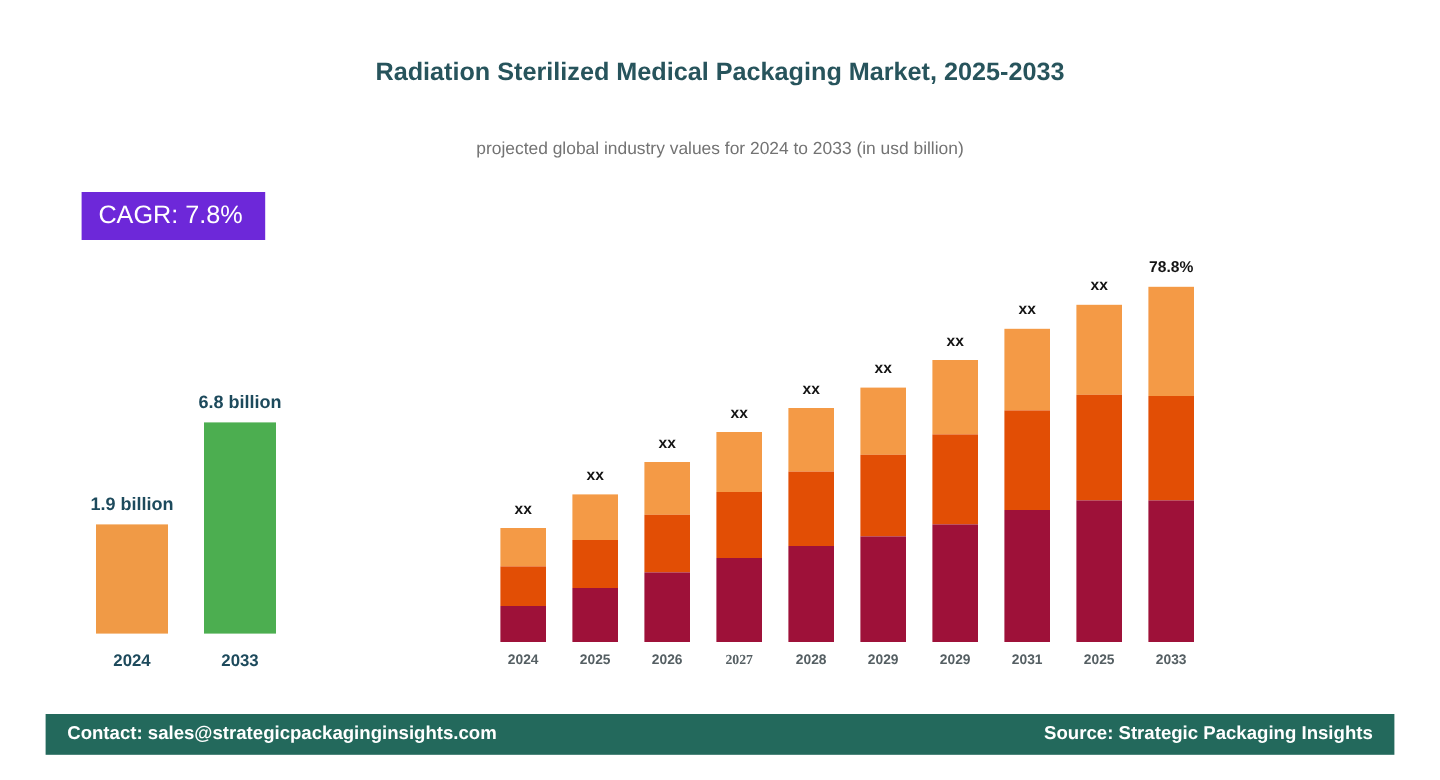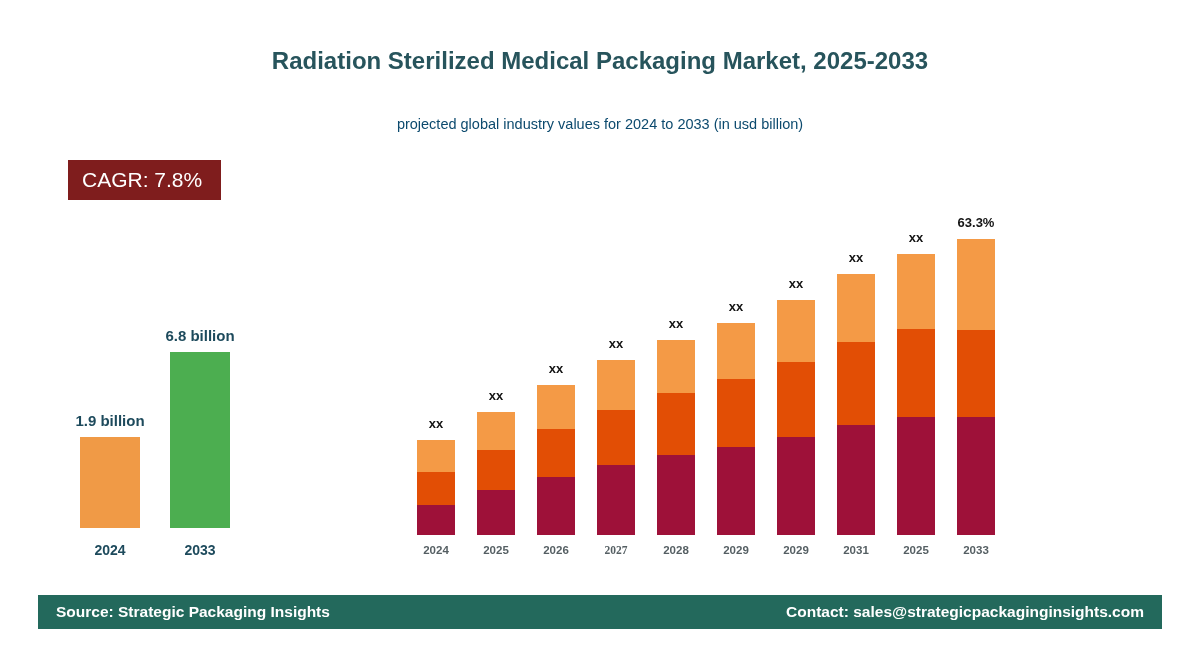--- a/index.html
+++ b/index.html
@@ -58,43 +58,43 @@
     font-weight: bold;
   }
 
   
   .title {
     position: absolute;
     left: 270px;
     top: 42px;
     width: 660px;
     text-align: center;
-    font-size: 24px;
+    font-size: 21px;
     font-weight: bold;
     color: #27545c;
     line-height: 38px;
   }
   .subtitle {
     position: absolute;
     left: 270px;
     top: 116px;
     width: 660px;
     text-align: center;
     font-size: 14.5px;
-    color: #0c4a6e;
+    color: #737373;
   }
 
   
   .cagr-badge {
     position: absolute;
     left: 68px;
     top: 160px;
     width: 153px;
     height: 40px;
-    background: #7f1d1d;
+    background: #6d28d9;
     color: #ffffff;
     font-size: 21px;
     display: flex;
     align-items: center;
     padding-left: 14px;
     box-sizing: border-box;
   }
 
   
   .mini-chart {
@@ -266,22 +266,22 @@
         <div class="seg" style="height: 88px; background: rgb(226, 78, 5);"></div>
         <div class="seg" style="height: 118px; background: rgb(158, 17, 57);"></div>
       </div>
       <div class="stack-top-label" style="left: 481px; width: 60px; bottom: 315px;">xx</div>
       <div class="stack-year" style="left: 492px;">2025</div>
       <div class="stack-bar" style="left: 552px;">
         <div class="seg" style="height: 91px; background: rgb(244, 154, 70);"></div>
         <div class="seg" style="height: 87px; background: rgb(226, 78, 5);"></div>
         <div class="seg" style="height: 118px; background: rgb(158, 17, 57);"></div>
       </div>
-      <div class="stack-top-label" style="left: 541px; width: 60px; bottom: 330px;">63.3%</div>
+      <div class="stack-top-label" style="left: 541px; width: 60px; bottom: 330px;">78.8%</div>
       <div class="stack-year" style="left: 552px;">2033</div>
     </div>
 
   <div class="footer">
+    <span class="footer-text">Contact: sales@strategicpackaginginsights.com</span>
     <span class="footer-text">Source: Strategic Packaging Insights</span>
-    <span class="footer-text">Contact: sales@strategicpackaginginsights.com</span>
   </div>
 
 </div>
 
 </body></html>

